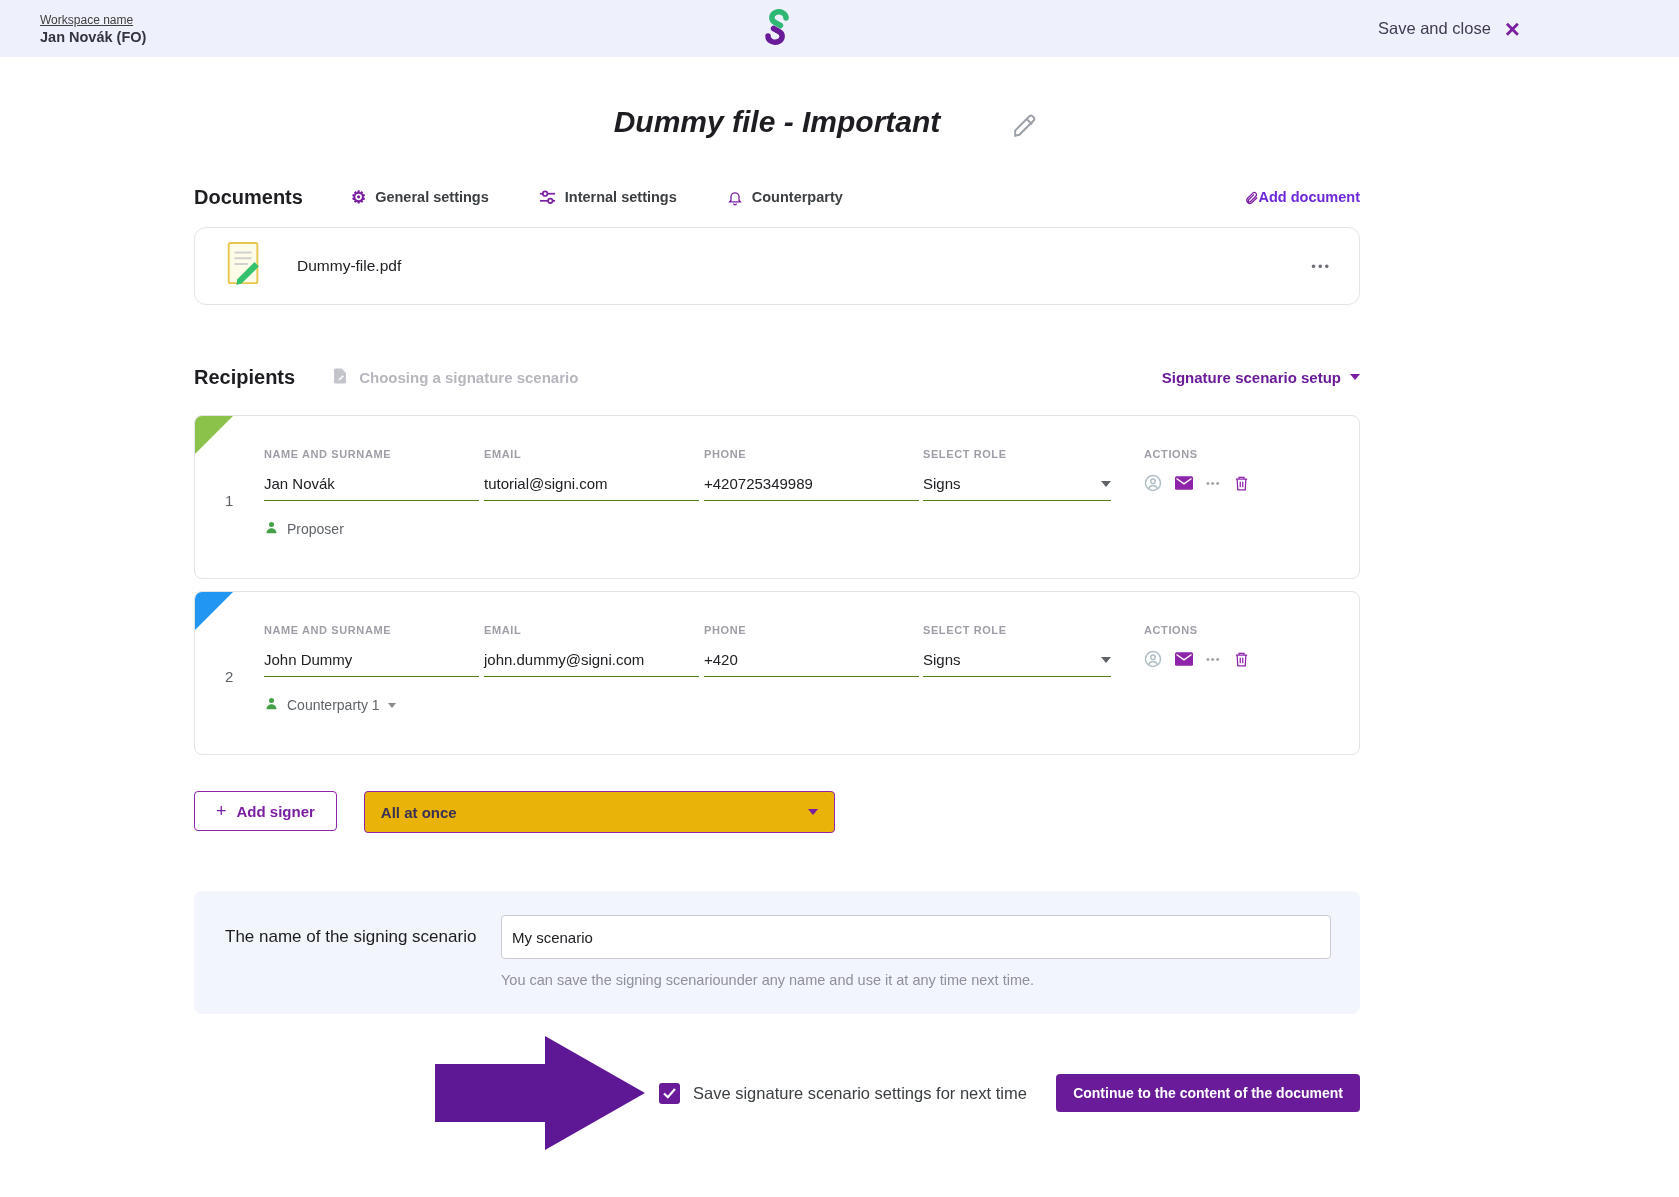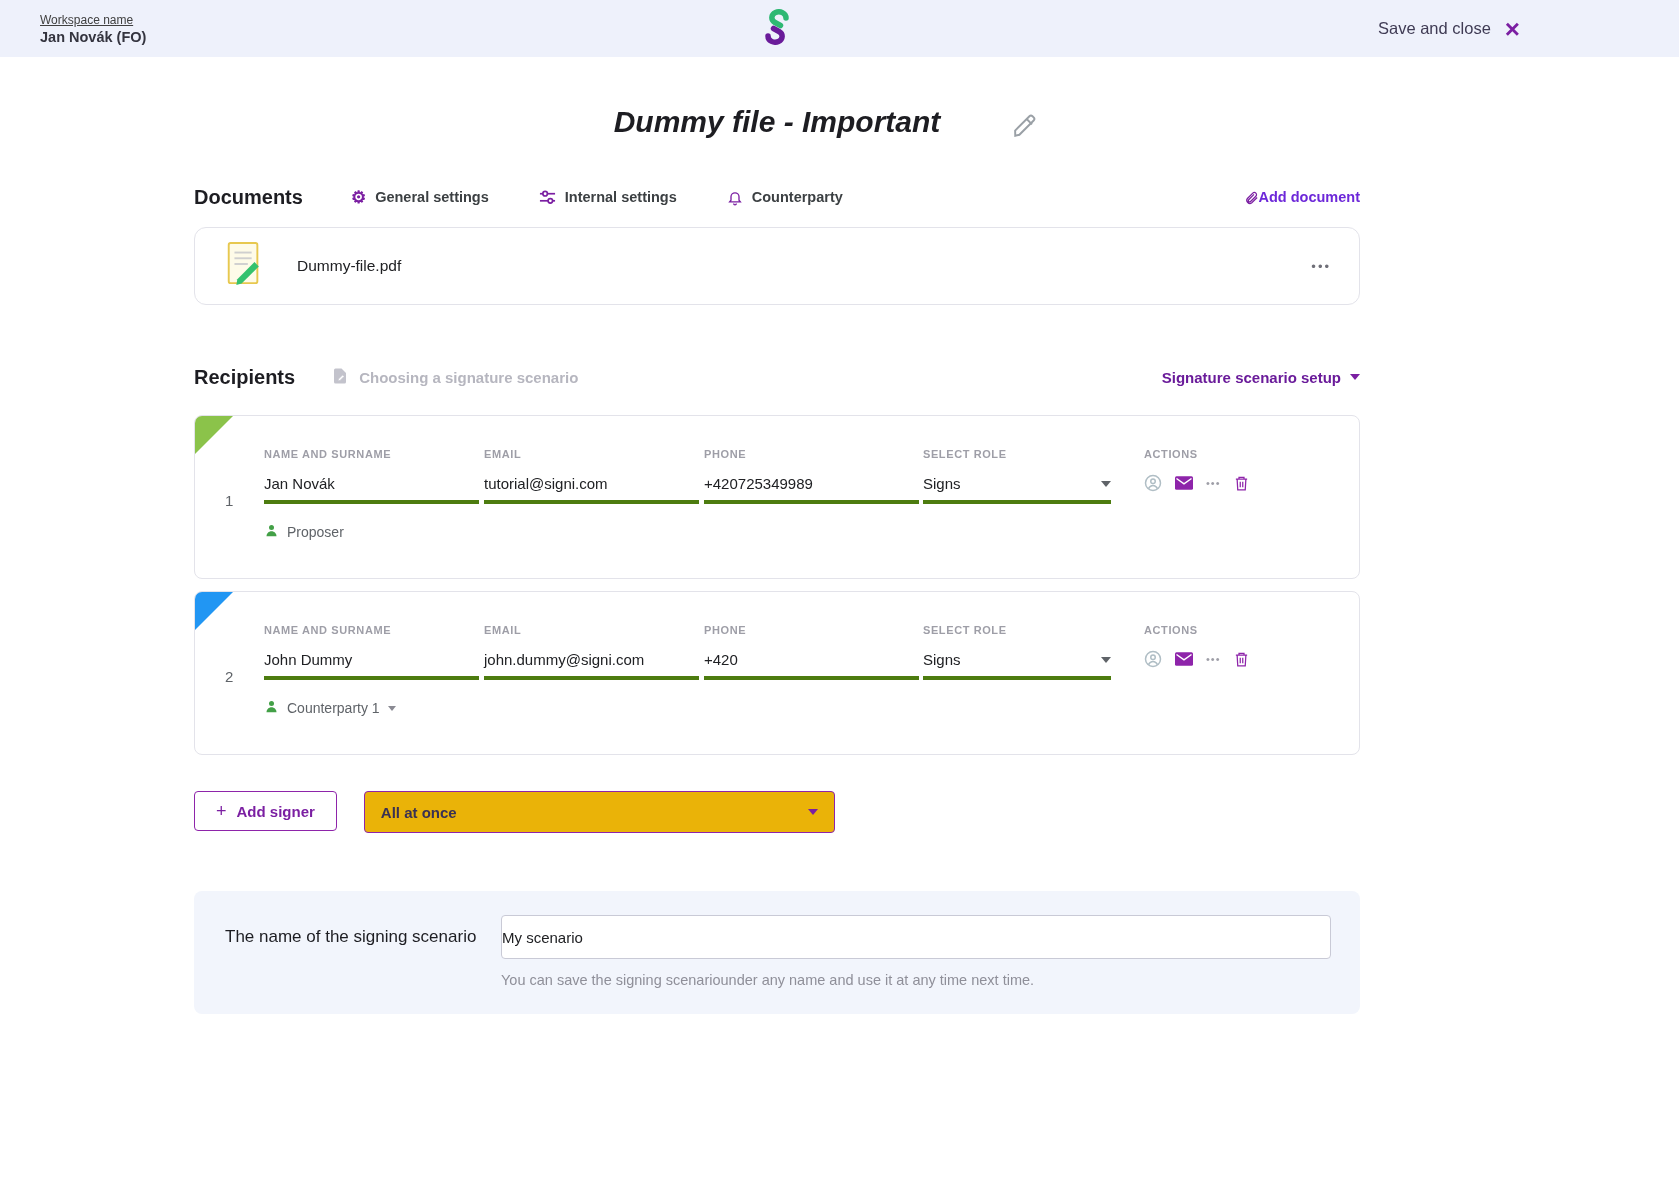--- a/index.html
+++ b/index.html
@@ -38,21 +38,21 @@
   .choose-scenario { margin-left:36px; display:flex; align-items:center; gap:10px; color:#b6b6bf; font-weight:700; font-size:15px; }
   .scenario-setup { margin-left:auto; display:flex; align-items:center; gap:9px; color:#6a1b9a; font-weight:700; font-size:15px; cursor:pointer; }
 
   .rec-card { position:relative; border:1px solid #e3e3ea; border-radius:8px; height:164px; padding-top:32px; overflow:hidden; }
   .rec-card.first { margin-top:24px; }
   .rec-card.second { margin-top:12px; }
   .corner { position:absolute; top:0; left:0; width:0; height:0; border-top:38px solid #8bc34a; border-right:38px solid transparent; }
   .rec-num { position:absolute; left:30px; top:76px; font-size:15px; color:#5f6368; }
   .rec-grid { margin-left:69px; display:grid; grid-template-columns:220px 220px 219px 221px auto; }
   .field-label { font-size:11px; font-weight:700; color:#9e9ea7; letter-spacing:.6px; }
-  .field-value { margin-top:15px; padding-bottom:8px; border-bottom:4px solid #4d7c0f; width:215px; font-size:15px; color:#202124; }
+  .field-value { margin-top:15px; padding-bottom:8px; border-bottom:1px solid #4d7c0f; width:215px; font-size:15px; color:#202124; }
   .role-value { width:188px; display:flex; align-items:center; justify-content:space-between; cursor:pointer; }
   .actions-icons { margin-top:14px; display:flex; align-items:center; gap:13px; }
   .actions-icons > * { cursor:pointer; display:flex; align-items:center; }
   .more-dots { font-size:11px; color:#9e9ea7; letter-spacing:1px; }
   .tag-row { margin-left:69px; margin-top:19px; display:flex; align-items:center; gap:8px; font-size:14px; color:#5f6368; }
 
   .caret { width:0; height:0; border-left:5px solid transparent; border-right:5px solid transparent; border-top:6px solid currentColor; display:inline-block; }
   .caret-dark { color:#5f6368; }
   .caret-purple { color:#7b1fa2; }
   .caret-small { border-left-width:4px; border-right-width:4px; border-top-width:5px; color:#8a8a93; }
@@ -60,21 +60,21 @@
   .signer-row { margin-top:36px; display:flex; gap:27px; }
   .add-signer { height:40px; padding:0 21px; border:1px solid #8e24aa; border-radius:4px; background:#fff; color:#7b1fa2; font-weight:700; font-size:15px; display:flex; align-items:center; gap:10px; cursor:pointer; font-family:inherit; }
   .plus-glyph { font-size:18px; font-weight:400; }
   .order-select { width:471px; height:42px; border:1px solid #8e24aa; border-radius:4px; display:flex; align-items:center; padding:0 16px; cursor:pointer; background:#eab308; }
   .order-label { font-weight:700; font-size:15px; color:#3a3153; }
   .order-select .caret { margin-left:auto; }
 
   .scenario-panel { margin-top:58px; background:#f2f5fc; border-radius:8px; padding:24px 29px 26px 31px; display:flex; }
   .scenario-label { width:276px; font-size:17px; color:#1d1d22; line-height:44px; }
   .scenario-right { flex:1; }
-  .scenario-input { width:100%; height:44px; border:1px solid #c9cad6; border-radius:4px; padding:0 0; font-size:15px; font-family:inherit; color:#202124; background:#fff; }
+  .scenario-input { width:100%; height:44px; border:1px solid #c9cad6; border-radius:4px; padding:0 10px; font-size:15px; font-family:inherit; color:#202124; background:#fff; }
   .scenario-helper { margin-top:13px; font-size:14.5px; color:#8f8f99; }
 
   .bottom-row { margin-top:22px; display:flex; align-items:center; }
   .arrow-annotation { margin-left:241px; flex-shrink:0; }
   .save-checkbox { margin-left:14px; width:21px; height:21px; background:#6a1b9a; border-radius:3px; display:flex; align-items:center; justify-content:center; cursor:pointer; flex-shrink:0; }
   .checkbox-label { margin-left:13px; font-size:16.5px; color:#3c4043; }
   .continue-btn { margin-left:auto; height:38px; padding:0 17px; background:#6a1b9a; color:#ffffff; font-weight:700; font-size:14px; border:none; border-radius:4px; cursor:pointer; font-family:inherit; }
 </style>
 </head>
 <body>
@@ -312,14 +312,26 @@
   </div>
 
   <div class="scenario-panel">
     <div class="scenario-label">The name of the signing scenario</div>
     <div class="scenario-right">
       <input class="scenario-input" type="text" value="My scenario" style="">
       <div class="scenario-helper">You can save the signing scenariounder any name and use it at any time next time.</div>
     </div>
   </div>
 
+  <div class="bottom-row">
+    <svg class="arrow-annotation" width="210" height="114" viewBox="0 0 210 114">
+      <polygon points="0,28 110,28 110,0 210,57 110,114 110,86 0,86" fill="#5e1895" style="fill: rgb(94, 24, 149);"></polygon>
+    </svg>
+    <div class="save-checkbox">
+      <svg width="13" height="11" viewBox="0 0 13 11">
+        <polyline points="1,5.5 4.8,9.2 12,1" fill="none" stroke="#ffffff" stroke-width="2.2"></polyline>
+      </svg>
+    </div>
+    <span class="checkbox-label">Save signature scenario settings for next time</span>
+    <button class="continue-btn">Continue to the content of the document</button>
+  </div>
 
 </main>
 
 </body></html>

